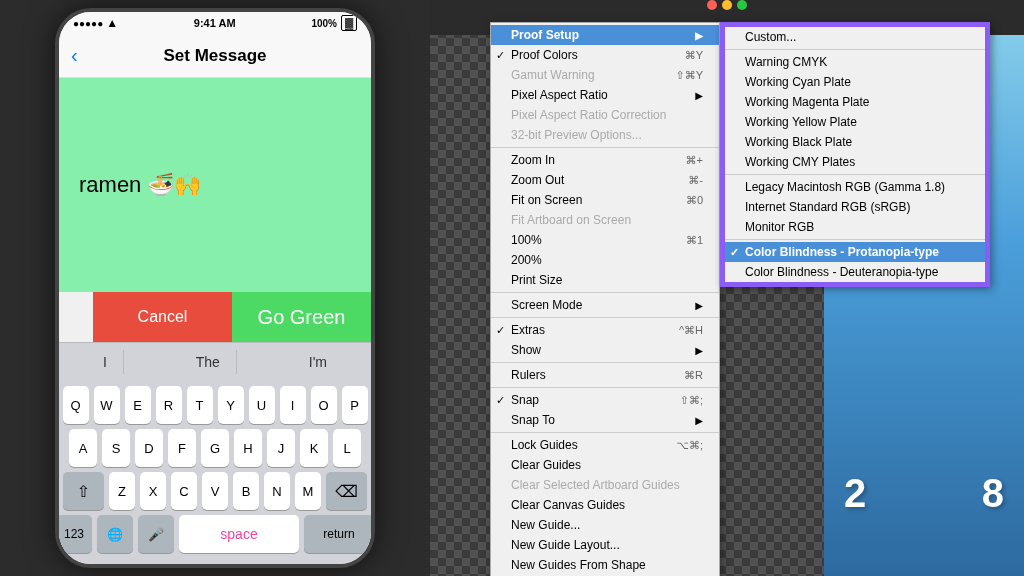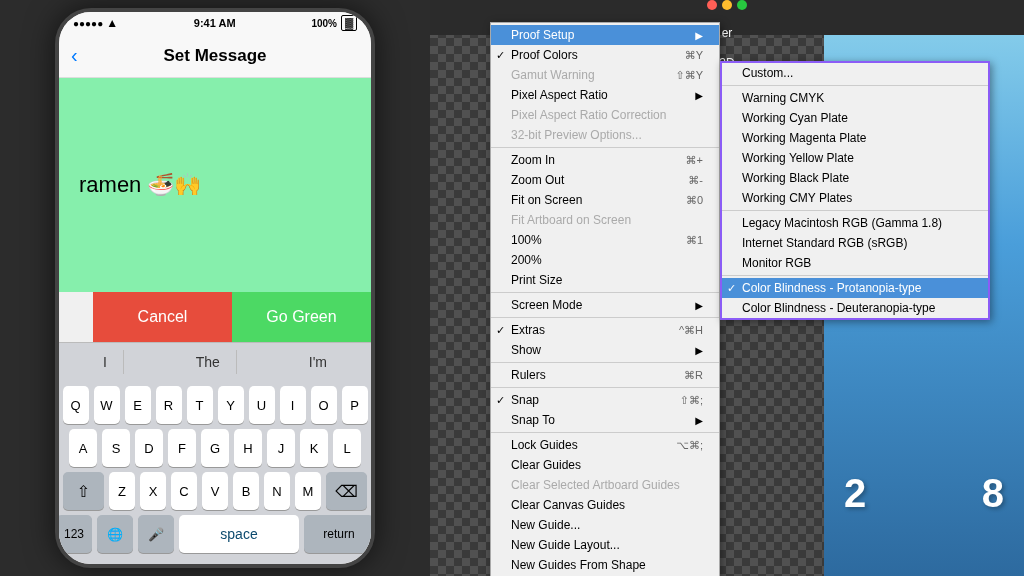--- a/index.html
+++ b/index.html
@@ -96,21 +96,21 @@
       font-size: 16px;
       font-weight: 500;
       cursor: pointer;
       margin-left: 34px;
     }
     .btn-go-green {
       flex: 1;
       background: #4cd964;
       color: white;
       border: none;
-      font-size: 16px;
+      font-size: 20px;
       font-weight: 500;
       cursor: pointer;
     }
     .autocorrect-bar {
       background: #d1d3d8;
       height: 38px;
       display: flex;
       align-items: center;
       justify-content: space-around;
       border-top: 1px solid #bbb;
@@ -149,21 +149,21 @@
       cursor: pointer;
       flex: 1;
       max-width: 28px;
     }
     .key-space {
       background: #fff;
       min-width: 120px;
       max-width: 140px;
       flex: 5;
       font-size: 14px;
-      color: #0c4a6e;
+      color: #ec4899;
     }
     .key-return {
       background: #adb5bd;
       min-width: 70px;
       max-width: 80px;
       flex: 2.5;
       font-size: 12px;
     }
     .key-num {
       background: #adb5bd;
@@ -264,40 +264,39 @@
       box-shadow: 2px 2px 8px rgba(0,0,0,0.4);
       font-size: 12px;
       z-index: 100;
     }
     .dropdown-submenu {
       position: absolute;
       top: 22px;
       left: 290px;
       width: 270px;
       background: #f0f0f0;
-      border: 2px solid #8b5cf6;
+      border: 5px solid #8b5cf6;
       box-shadow: 2px 2px 8px rgba(0,0,0,0.4);
       font-size: 12px;
       z-index: 101;
-      margin-top: 39px;
     }
     .menu-section {
       border-bottom: 1px solid #ccc;
       padding: 2px 0;
     }
     .menu-section:last-child { border-bottom: none; }
     .menu-row {
       display: flex;
       align-items: center;
       padding: 2px 16px 2px 20px;
       min-height: 20px;
       position: relative;
       cursor: pointer;
     }
-    .menu-row.highlighted { background: #4a90d9; color: #fff; }
+    .menu-row.highlighted { background: #4a90d9; color: #fff; font-weight: bold; }
     .menu-row.disabled { color: #aaa; cursor: default; }
     .menu-check {
       position: absolute;
       left: 5px;
       font-size: 11px;
     }
     .menu-label {
       flex: 1;
       font-size: 12px;
     }

